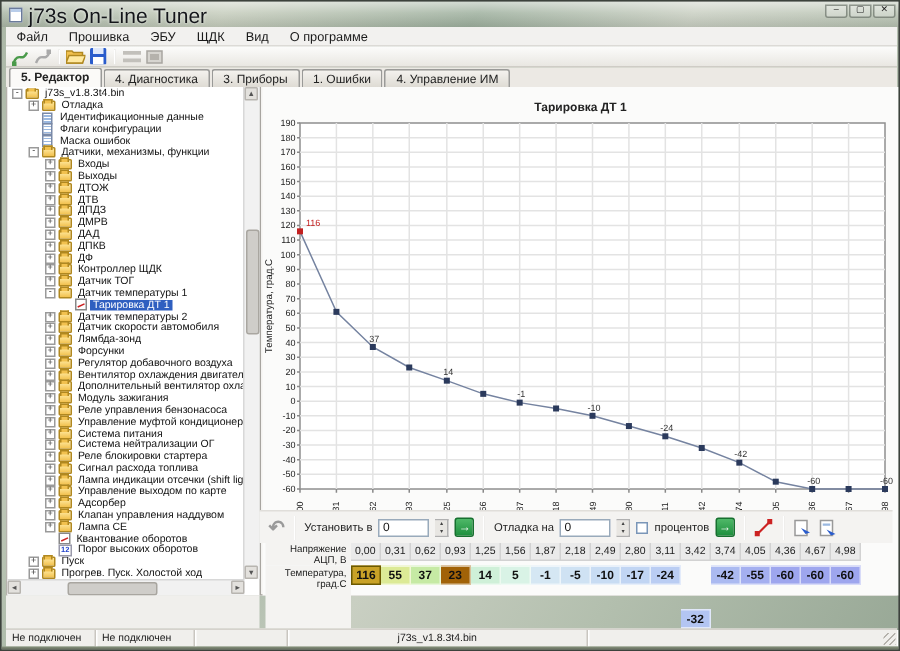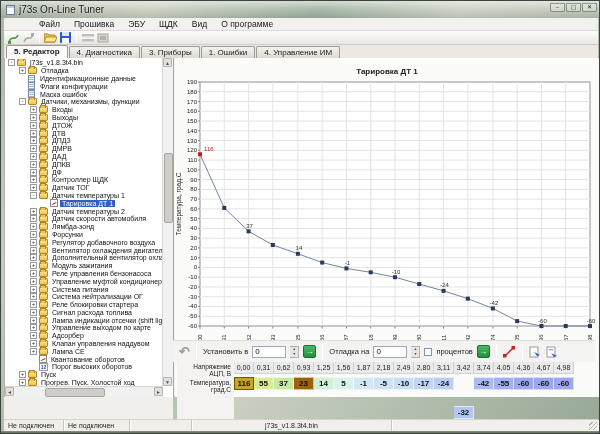--- a/index.html
+++ b/index.html
@@ -5,27 +5,27 @@
   html,body{margin:0;padding:0;background:#777;}
   *{box-sizing:border-box;}
   .window{position:relative;width:600px;height:434px;font-family:"Liberation Sans",sans-serif;
     background:linear-gradient(120deg,#a9b6a5 0%,#c6cdbd 18%,#9eb09e 38%,#c9cfc2 55%,#b3bfae 75%,#98a896 100%);
     overflow:hidden;border:1px solid #3c423c;}
   
   .titlebar{position:absolute;left:0;top:0;width:600px;height:17px;display:flex;align-items:center;padding-left:5px;
     background:linear-gradient(180deg,rgba(255,255,255,.55),rgba(255,255,255,.15) 45%,rgba(0,0,0,.08));}
   .app-icon{width:9px;height:10px;background:#fff;border:1px solid #6a7a9a;margin-right:4px;
     box-shadow:inset 0 2px 0 #b9cdea;}
-  .title-text{font-size:10px;color:#14161a;text-shadow:0 0 2px rgba(255,255,255,.9);}
+  .title-text{font-size:14px;color:#14161a;text-shadow:0 0 2px rgba(255,255,255,.9);}
   .win-buttons{position:absolute;right:4px;top:2px;display:flex;gap:1px;}
   .win-btn{width:15px;height:9px;border:1px solid rgba(40,50,40,.45);border-radius:0 0 2px 2px;
     background:rgba(255,255,255,.25);font-size:6px;line-height:7px;text-align:center;color:#222;}
   
   .bar{position:absolute;left:3px;width:594px;}
-  .menubar{top:17px;height:13px;background:#f2f1ef;border-bottom:1px solid #dcdad6;display:flex;align-items:center;padding-left:28px;}
+  .menubar{top:17px;height:13px;background:#f2f1ef;border-bottom:1px solid #dcdad6;display:flex;align-items:center;}
   .menu-item{font-size:8.5px;color:#1a1a1a;padding:0 7px;line-height:13px;}
   .toolbar{top:30px;height:14px;background:linear-gradient(180deg,#fcfcfb,#e9e7e2);border-bottom:1px solid #cfccc6;
     display:flex;align-items:center;padding-left:3px;gap:2px;}
   .tb-sep{width:1px;height:10px;background:#c6c3bd;border-right:1px solid #fff;margin:0 2px;}
   .tb-icon{width:13px;height:12px;display:inline-flex;align-items:center;justify-content:center;}
   .tabbar{top:44px;height:13px;background:#ece9e4;display:flex;align-items:flex-end;padding-left:2px;}
   .tab{font-size:8px;color:#222;padding:1px 7px 1px 7px;border:1px solid #9a9a98;border-bottom:none;
     border-radius:2px 2px 0 0;background:linear-gradient(180deg,#f4f2ee,#dedbd4);height:12px;margin-right:1px;}
   .tab.active{background:#fbfaf8;height:13px;font-weight:bold;}
   .content{position:absolute;left:3px;top:57px;width:594px;height:339px;background:#f4f3f1;border:1px solid #b5b2ac;border-top:none;}

